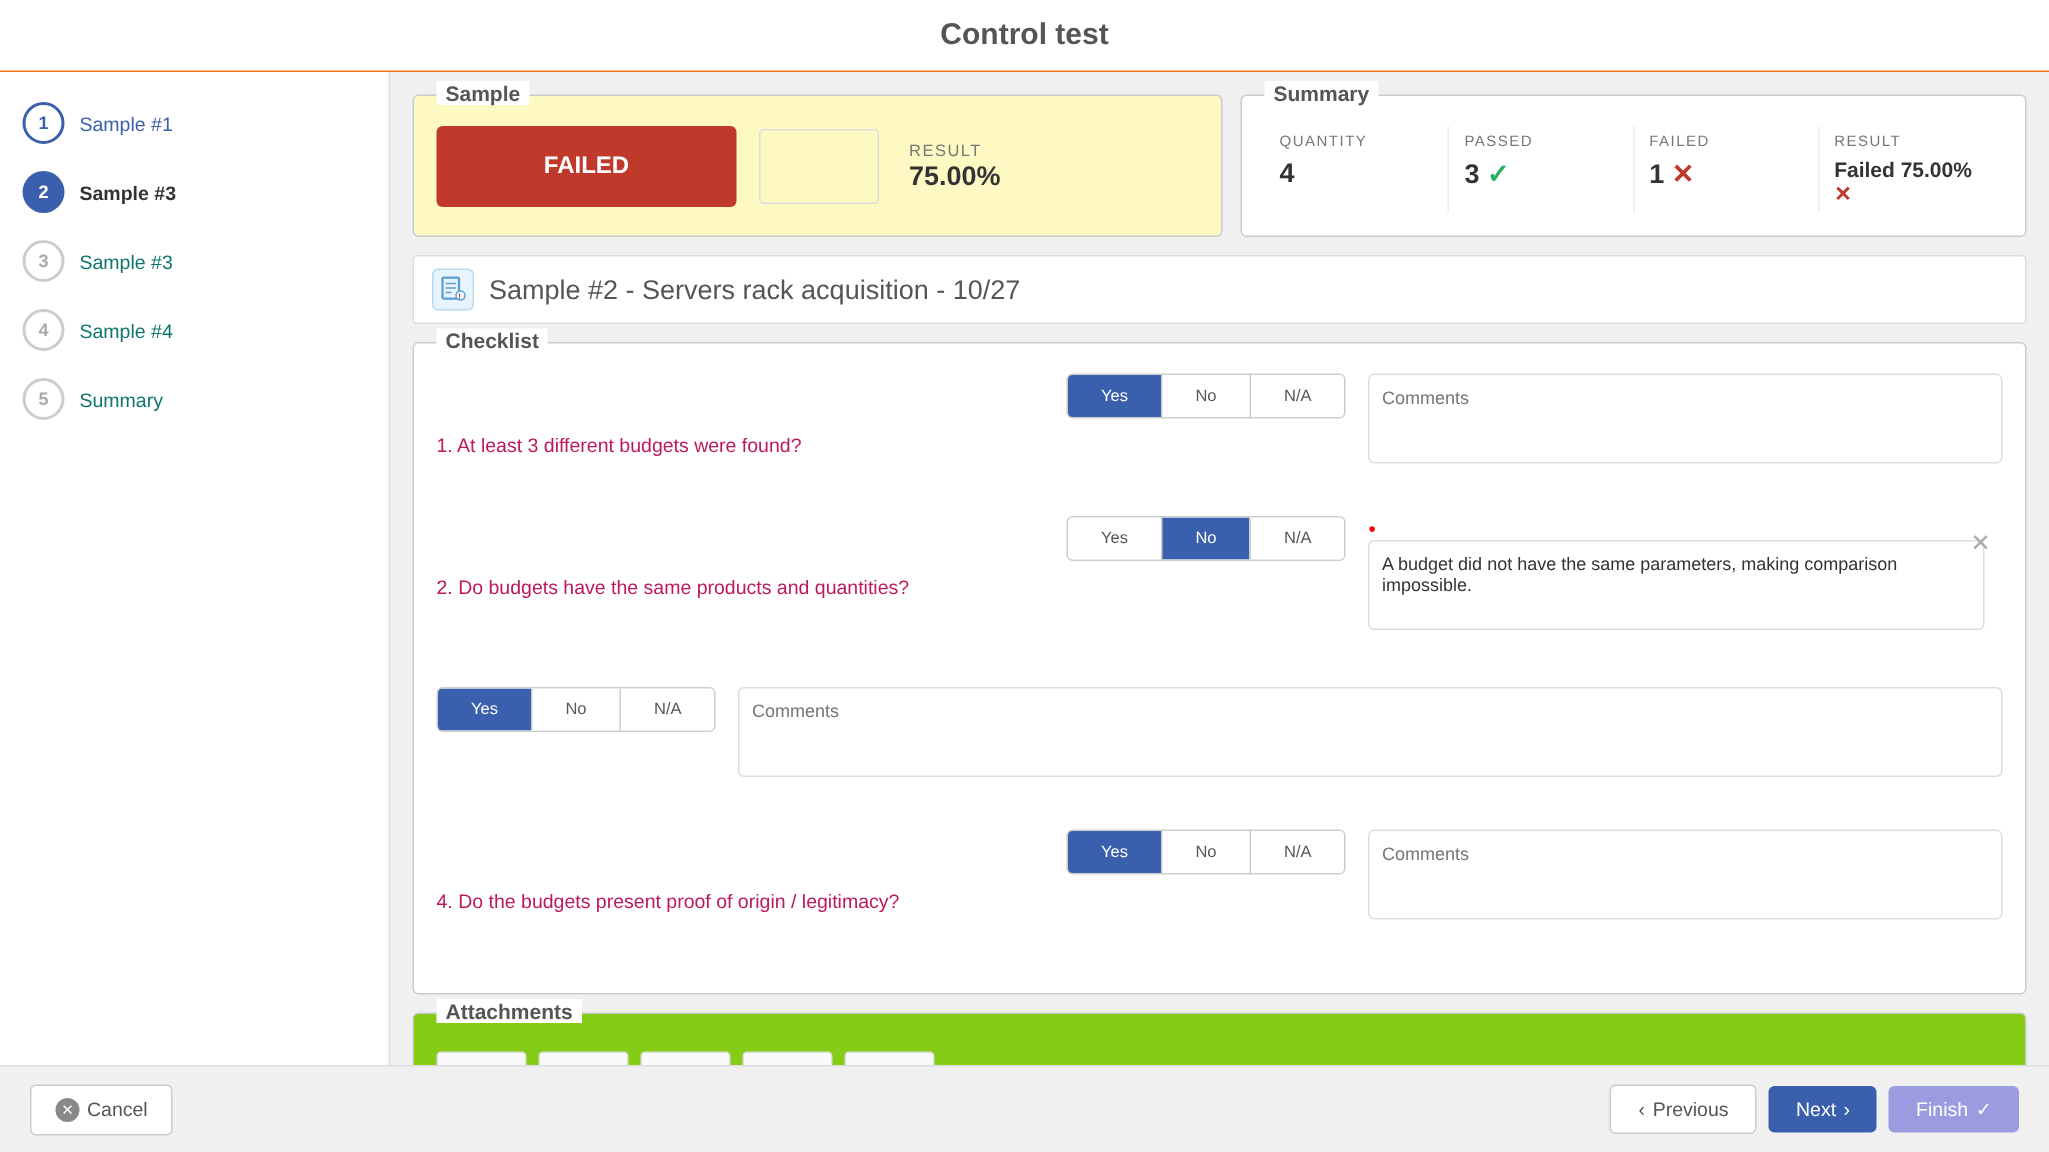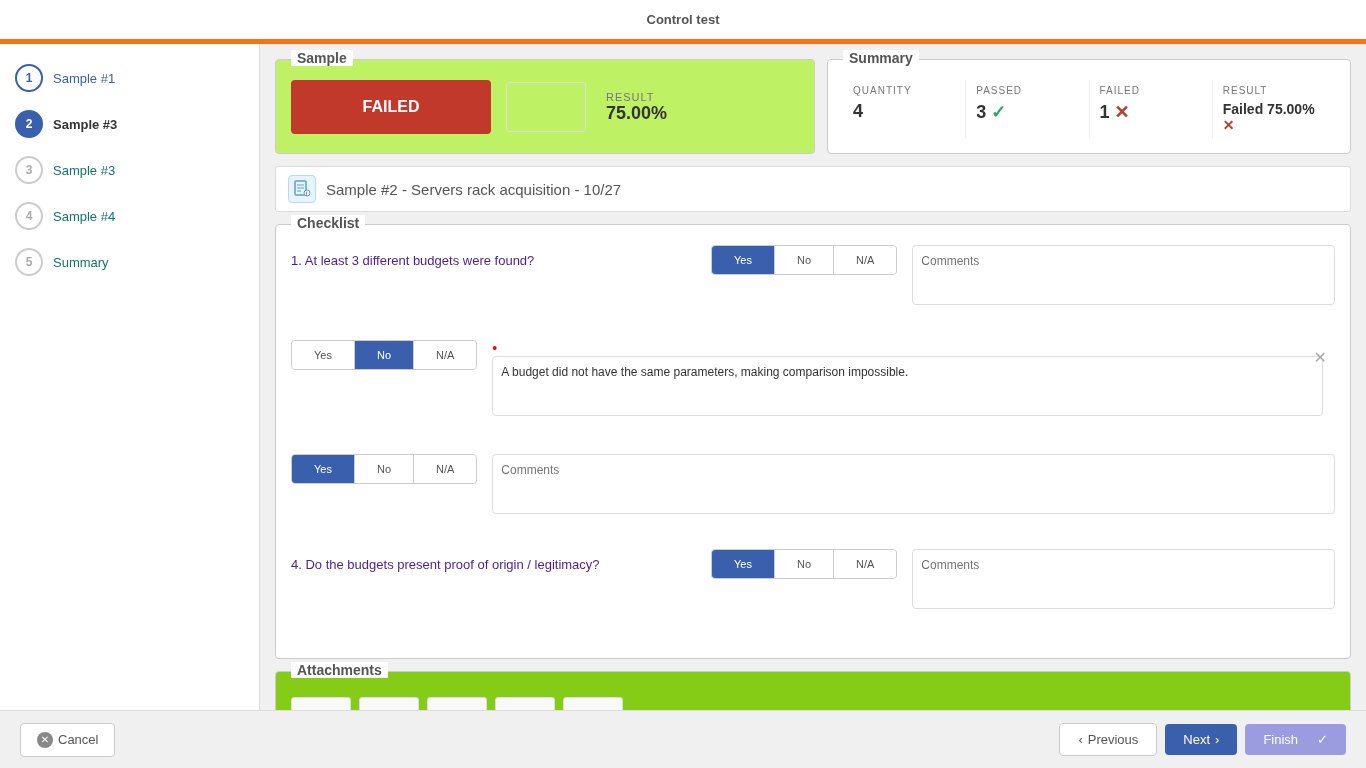--- a/index.html
+++ b/index.html
@@ -1,39 +1,39 @@
 <!DOCTYPE html>
 <html><head>
   <meta charset="utf-8">
   <style>
     * { box-sizing: border-box; margin: 0; padding: 0; }
     body { font-family: Arial, sans-serif; background: #f0f0f0; height: 768px; width: 1366px; overflow: hidden; font-size: 13px; }
 
     
-    .header { background: #fff; text-align: center; padding: 12px; font-size: 13px; font-weight: bold; color: #555; border-bottom: 5px solid #f97316; }
+    .header { background: #fff; text-align: center; padding: 12px; font-size: 20px; font-weight: bold; color: #555; border-bottom: 1px solid #f97316; }
 
     
     .layout { display: flex; height: calc(768px - 44px); }
     .sidebar-item { display: flex; align-items: center; margin-bottom: 18px; cursor: pointer; }
     .sidebar-circle { width: 28px; height: 28px; border-radius: 50%; display: flex; align-items: center; justify-content: center; font-size: 12px; font-weight: bold; margin-right: 10px; flex-shrink: 0; }
     .sidebar-circle.active { background: #3a5fac; color: #fff; }
     .sidebar-circle.visited { background: #fff; border: 2px solid #3a5fac; color: #3a5fac; }
     .sidebar-circle.inactive { background: #fff; border: 2px solid #ccc; color: #aaa; }
     .sidebar-label { font-size: 13px; }
     .sidebar-label.active { font-weight: bold; color: #333; }
     .sidebar-label.visited { color: #3a5fac; }
     .sidebar-label.inactive { color: #0f766e; }
 
     
     .main { flex: 1; overflow-y: auto; padding: 15px 15px 0 15px; background: #f0f0f0; }
     .fieldset-legend { position: absolute; top: -10px; left: 15px; background: #fff; padding: 0 6px; font-size: 14px; font-weight: bold; color: #555; }
 
     
     .top-row { display: flex; gap: 12px; margin-bottom: 12px; }
-    .sample-box { flex: 0 0 540px; border: 1px solid #ccc; border-radius: 4px; background: #bef264; padding: 20px 15px 15px 15px; position: relative; }
+    .sample-box { flex: 0 0 540px; border: 1px solid #ccc; border-radius: 4px; background: #fef9c3; padding: 20px 15px 15px 15px; position: relative; }
     .summary-box { flex: 1; border: 1px solid #ccc; border-radius: 4px; background: #fff; padding: 20px 15px 15px 15px; position: relative; }
 
     .failed-btn { background: #c0392b; color: #fff; border: none; border-radius: 4px; font-size: 16px; font-weight: bold; padding: 18px 40px; cursor: pointer; margin-right: 15px; min-width: 200px; }
     .result-area { display: inline-block; vertical-align: middle; }
     .result-label { font-size: 11px; color: #777; letter-spacing: 1px; display: block; }
     .result-value { font-size: 18px; color: #333; font-weight: bold; }
 
     .sample-inner { display: flex; align-items: center; }
 
     
@@ -41,47 +41,47 @@
     .summary-col { flex: 1; padding: 5px 10px; border-right: 1px solid #eee; }
     .summary-col:last-child { border-right: none; }
     .summary-col-label { font-size: 10px; color: #777; letter-spacing: 1px; margin-bottom: 5px; }
     .summary-col-value { font-size: 18px; color: #333; font-weight: bold; }
     .check-green { color: #27ae60; }
     .cross-red { color: #c0392b; }
 
     
     .sample-bar { border: 1px solid #ddd; border-radius: 3px; padding: 8px 12px; display: flex; align-items: center; margin-bottom: 12px; background: #fff; }
     .sample-bar-icon { width: 28px; height: 28px; background: #e8f4fd; border: 1px solid #b8d9f0; border-radius: 4px; display: flex; align-items: center; justify-content: center; margin-right: 10px; flex-shrink: 0; }
-    .sample-bar-text { color: #555; font-size: 15px; }
+    .sample-bar-text { color: #555; font-size: 18px; }
 
     
     .checklist-box { border: 1px solid #ccc; border-radius: 4px; background: #fff; padding: 20px 15px 29px 15px; position: relative; margin-bottom: 12px; }
     .checklist-item { display: flex; align-items: flex-start; margin-bottom: 20px; padding-bottom: 15px; }
-    .checklist-question { flex: 0 0 420px; padding-top: 8px; color: #4c1d95; font-size: 13px; }
+    .checklist-question { flex: 0 0 420px; padding-top: 8px; color: #be185d; font-size: 13px; margin-top: 32px; }
     .checklist-buttons { display: flex; gap: 0; margin-right: 15px; border: 1px solid #ccc; border-radius: 4px; overflow: hidden; }
     .btn-yes-no { padding: 8px 22px; border: none; cursor: pointer; font-size: 11px; background: #fff; color: #555; }
     .btn-yes-no.selected-yes { background: #3a5fac; color: #fff; }
     .btn-yes-no.selected-no { background: #3a5fac; color: #fff; }
     .btn-yes-no + .btn-yes-no { border-left: 1px solid #ccc; }
     .comment-input { flex: 1; height: 60px; border: 1px solid #ddd; border-radius: 4px; padding: 8px; font-size: 12px; color: #999; resize: none; font-family: Arial, sans-serif; }
     .comment-input.has-value { color: #333; }
     .required-dot { color: red; margin-right: 4px; font-size: 14px; }
 
     
     .attachments-box { border: 1px solid #ccc; border-radius: 4px; background: #84cc16; padding: 20px 15px 15px 15px; position: relative; margin-bottom: 12px; min-height: 60px; }
 
     
     .footer { height: 58px; background: #f0f0f0; border-top: 1px solid #ddd; display: flex; align-items: center; justify-content: space-between; padding: 0 20px; }
     .footer-left { display: flex; align-items: center; }
     .footer-right { display: flex; gap: 8px; align-items: center; }
 
     .btn-cancel { background: #fff; color: #555; border: 1px solid #ccc; border-radius: 4px; padding: 8px 16px; cursor: pointer; font-size: 13px; display: flex; align-items: center; gap: 5px; }
     .btn-previous { background: #fff; color: #555; border: 1px solid #ccc; border-radius: 4px; padding: 8px 18px; cursor: pointer; font-size: 13px; display: flex; align-items: center; gap: 5px; }
     .btn-next { background: #3a5fac; color: #fff; border: none; border-radius: 4px; padding: 8px 18px; cursor: pointer; font-size: 13px; display: flex; align-items: center; gap: 5px; }
-    .btn-finish { background: #9b9be0; color: #fff; border: none; border-radius: 4px; padding: 8px 18px; cursor: pointer; font-size: 13px; display: flex; align-items: center; gap: 19px; }
+    .btn-finish { background: #9b9be0; color: #fff; border: none; border-radius: 4px; padding: 8px 18px; cursor: pointer; font-size: 13px; display: flex; align-items: center; gap: 5px; }
   </style>
 </head>
 <body>
 
 <div class="header">Control test</div>
 
 <div class="layout">
 
   <div style="display:flex; flex-direction:column; width:260px; background:#fff; border-right:1px solid #ddd; flex-shrink:0;">
     <div style="flex:1; padding:20px 15px;">
@@ -181,20 +181,21 @@
           <div class="checklist-buttons">
             <button class="btn-yes-no selected-yes">Yes</button>
             <button class="btn-yes-no">No</button>
             <button class="btn-yes-no">N/A</button>
           </div>
           <textarea class="comment-input" placeholder="Comments" style=""></textarea>
         </div>
       </div>
 
       <div class="checklist-item">
+        <div class="checklist-question">2. Do budgets have the same products and quantities?</div>
         <div style="display:flex; align-items:flex-start; flex:1;">
           <div class="checklist-buttons">
             <button class="btn-yes-no">Yes</button>
             <button class="btn-yes-no selected-no">No</button>
             <button class="btn-yes-no">N/A</button>
           </div>
           <div style="position:relative; flex:1;">
             <span class="required-dot">•</span>
             <textarea class="comment-input has-value" style="width: calc(100% - 12px);">A budget did not have the same parameters, making comparison impossible.</textarea>
             <button style="position:absolute; right:8px; top:8px; background:none; border:none; cursor:pointer; color:#aaa; font-size:16px;">✕</button>

